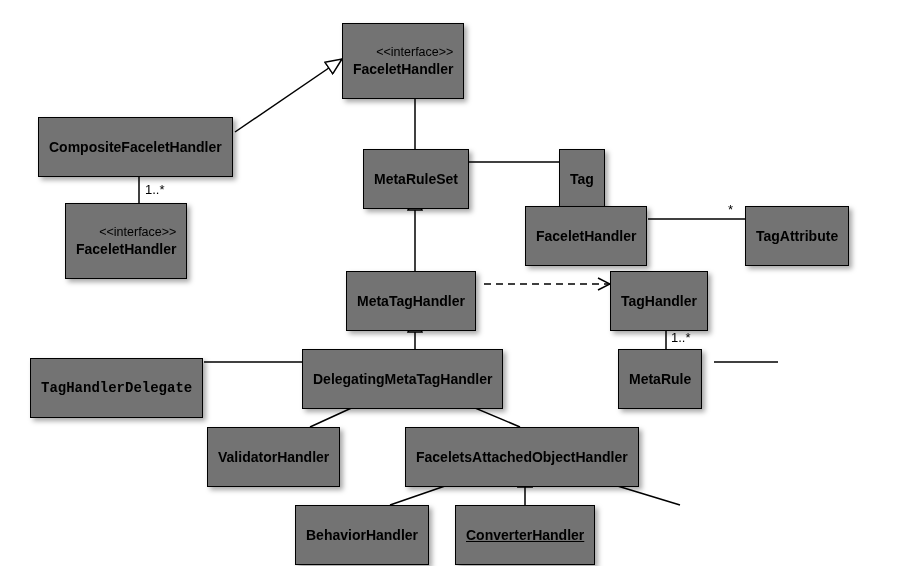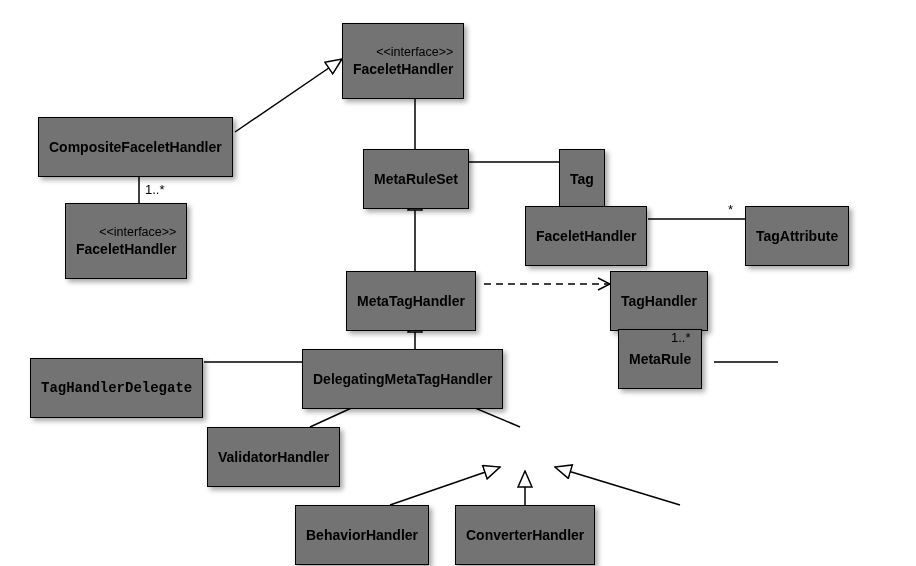--- a/index.html
+++ b/index.html
@@ -155,35 +155,38 @@
   </div>
 
   <div class="box" style="left:30px; top:358px;font-family:Liberation Mono, monospace;">
     <div class="name">TagHandlerDelegate</div>
   </div>
 
   <div class="box" style="left:302px; top:349px;">
     <div class="name">DelegatingMetaTagHandler</div>
   </div>
 
-  <div class="box" style="left:618px; top:329px;">
+  <div class="box" style="left:618px; top:349px;">
     <div class="name">MetaRule</div>
   </div>
 
 
   <div class="box" style="left:207px; top:427px;">
     <div class="name">ValidatorHandler</div>
   </div>
 
+  <div class="box" style="left:405px; top:427px;">
+    <div class="name">FaceletsAttachedObjectHandler</div>
+  </div>
 
   <div class="box" style="left:295px; top:505px;">
     <div class="name">BehaviorHandler</div>
   </div>
 
-  <div class="box" style="left:455px; top:505px;">
+  <div class="box" style="left:455px; top:505px;text-decoration:underline;">
     <div class="name">ConverterHandler</div>
   </div>
 
 
   <div class="mult" style="left:145px; top:182px;">1..*</div>
   <div class="mult" style="left:728px; top:202px;">*</div>
   <div class="mult" style="left:671px; top:330px;">1..*</div>
 
 </div>
 

